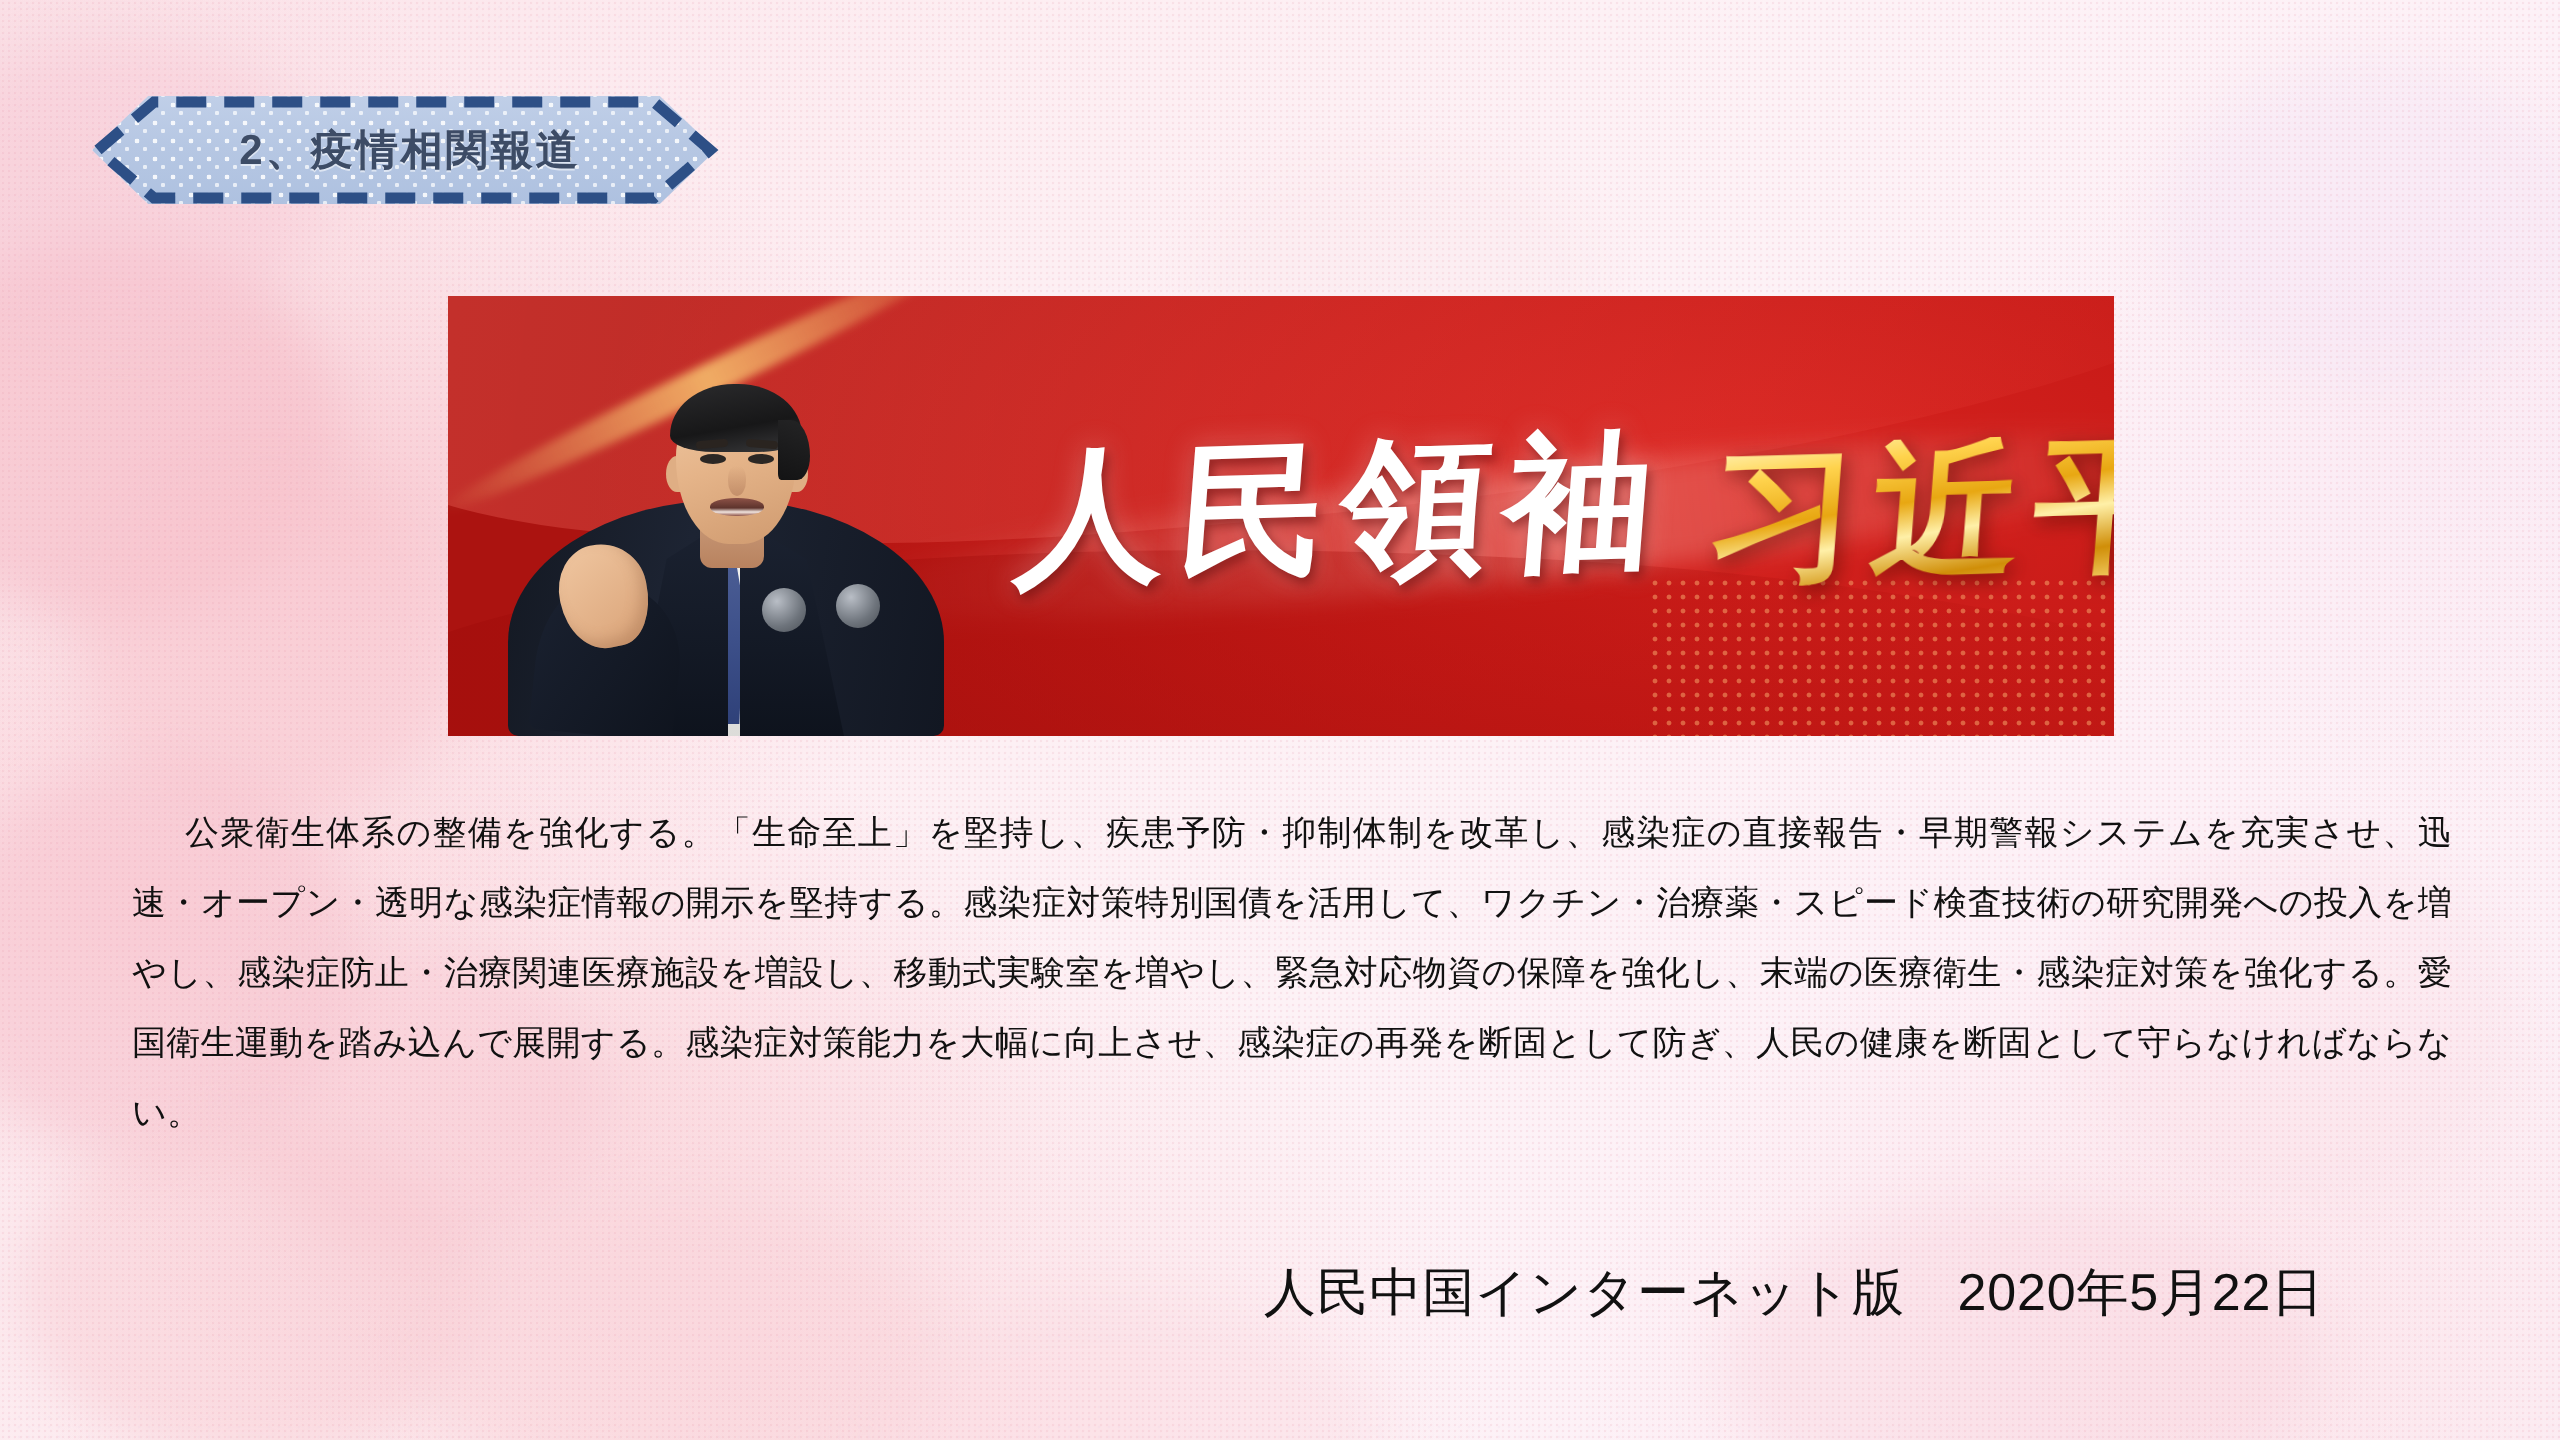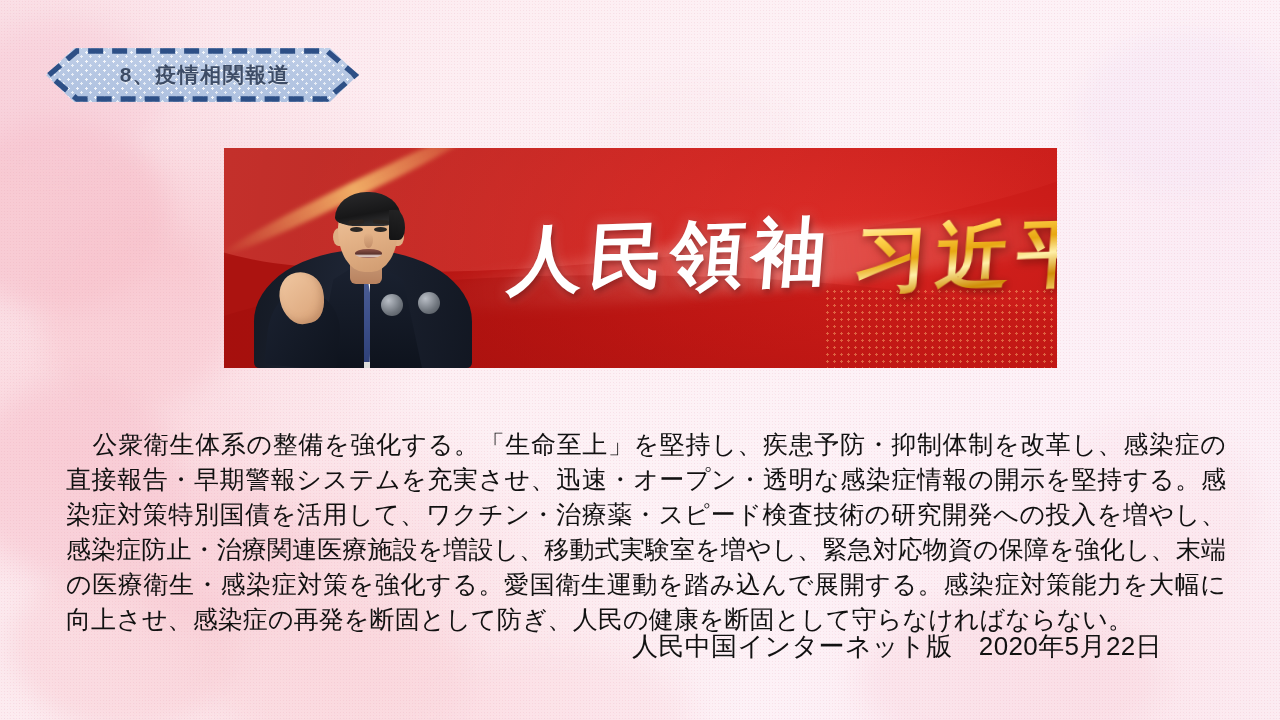--- a/index.html
+++ b/index.html
@@ -220,27 +220,26 @@
     -webkit-text-fill-color:transparent;
     filter:drop-shadow(2px 3px 5px rgba(80,10,0,.6));
     margin-left:22px;
   }
 
   
   #body-text {
     position:absolute;
     left:66px; top:399px;
     width:1160px;
-    font-size:25px;
+    font-size:17px;
     line-height:35px;
     color:#111111;
     letter-spacing:0.1px;
     text-align:justify;
     font-family:"Liberation Sans","DejaVu Sans",sans-serif;
-    margin-top:28px;
   }
   #body-text .indent { display:inline-block; width:26px; }
 
   
   #footer-credit {
     position:absolute;
     right:118px; top:629px;
     font-size:26px;
     color:#111111;
     letter-spacing:0.4px;
@@ -266,21 +265,21 @@
     <div class="blob" style="left:1080px; top:30px;  width:210px; height:160px; background:rgba(243,226,244,.30);"></div>
     <div class="blob" style="left:600px;  top:80px;  width:200px; height:120px; background:rgba(252,226,233,.22);"></div>
   </div>
   <div class="halftone"></div>
 
   <div id="section-header">
     <div class="chev-shape chev-fill"></div>
     <svg id="chev-outline" viewBox="0 0 312 54" preserveAspectRatio="none">
       <polygon points="3,27 31,3 281,3 309,27 281,51 31,51" fill="none" stroke="#2d4f86" stroke-width="5.5" stroke-dasharray="15 9" stroke-linejoin="miter"></polygon>
     </svg>
-    <div id="section-title">8、疫情相関報道</div>
+    <div id="section-title">2、疫情相関報道</div>
   </div>
 
   <div id="hero-banner">
 
     <div class="hero-swoosh" style="left:-40px; top:-70px; width:980px; height:180px;
                 background:linear-gradient(100deg,rgba(255,120,110,.30),rgba(255,60,50,.05));
                 border-radius:0 0 70% 40%; transform:rotate(-4deg);"></div>
     <div class="hero-swoosh" style="left:180px; top:88px; width:720px; height:54px;
                 background:linear-gradient(90deg,rgba(255,150,140,.00),rgba(255,185,175,.38),rgba(255,140,130,.0));
                 border-radius:50%; transform:rotate(-6deg); filter:blur(6px);"></div>

